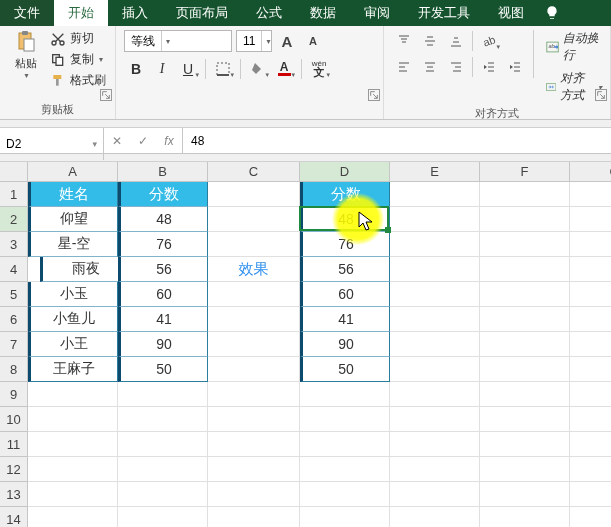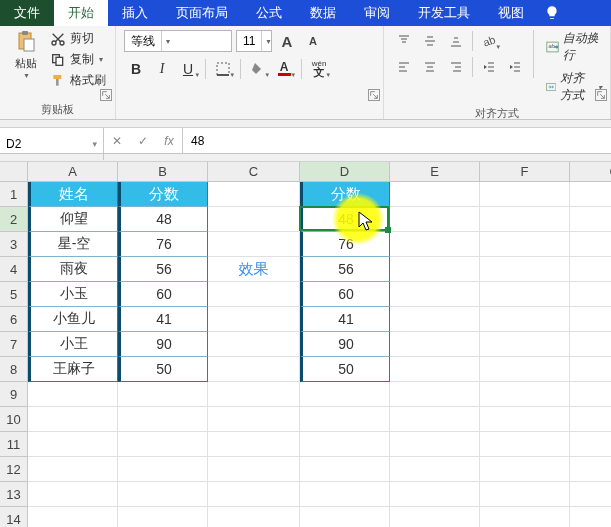--- a/index.html
+++ b/index.html
@@ -1,19 +1,19 @@
 <!DOCTYPE html>
 <html><head>
 <meta charset="utf-8">
 <style>
   * { box-sizing: border-box; }
   body { margin: 0; font-family: "Microsoft YaHei", sans-serif; font-size: 12px; background: #fff; width: 611px; height: 527px; overflow: hidden; }
 
   
-  .menu-bar { display: flex; background: #1d4ed8; color: #fff; height: 26px; align-items: stretch; }
+  .menu-bar { display: flex; background: #14532d; color: #fff; height: 26px; align-items: stretch; }
   .menu-item { padding: 5px 14px; cursor: pointer; display: flex; align-items: center; font-size: 13px;}
   .menu-item.file { background: #1d4f2e; }
   .menu-item.active { background: #fff; color: #2a6a3f; }
   .bulb { margin-left: 6px; color: #fff; display:flex; align-items:center; }
   .bulb svg { fill: #fff; }
 
   
   .ribbon { display: flex; border-bottom: 1px solid #c6c6c6; height: 94px; background: #f5f5f5; position:relative;}
   .rib-group { border-right: 1px solid #dcdcdc; padding: 4px 8px 0 8px; display: flex; flex-direction: column; justify-content: space-between; }
   .rib-label { text-align: center; font-size: 11px; color: #555; padding: 2px 0 2px; }
@@ -438,21 +438,21 @@
       <div class="cell " style="left: 362px; top: 325px; width: 90px; height: 25px;"></div>
       <div class="cell " style="left: 452px; top: 325px; width: 90px; height: 25px;"></div>
       <div class="cell " style="left: 542px; top: 325px; width: 90px; height: 25px;"></div>
       <div class="cell head-cell tab-border" style="left: 0px; top: 0px; width: 90px; height: 25px;">姓名</div>
       <div class="cell head-cell tab-border" style="left: 90px; top: 0px; width: 90px; height: 25px;">分数</div>
       <div class="cell head-cell tab-border" style="left: 272px; top: 0px; width: 90px; height: 25px;">分数</div>
       <div class="cell tab-border" style="left: 0px; top: 25px; width: 90px; height: 25px;">仰望</div>
       <div class="cell tab-border" style="left: 90px; top: 25px; width: 90px; height: 25px;">48</div>
       <div class="cell tab-border" style="left: 0px; top: 50px; width: 90px; height: 25px;">星-空</div>
       <div class="cell tab-border" style="left: 90px; top: 50px; width: 90px; height: 25px;">76</div>
-      <div class="cell tab-border" style="left: 0px; top: 75px; width: 90px; height: 25px;">雨夜</div>
+      <div class="cell tab-border" style="left: 12px; top: 75px; width: 90px; height: 25px;">雨夜</div>
       <div class="cell tab-border" style="left: 90px; top: 75px; width: 90px; height: 25px;">56</div>
       <div class="cell tab-border" style="left: 0px; top: 100px; width: 90px; height: 25px;">小玉</div>
       <div class="cell tab-border" style="left: 90px; top: 100px; width: 90px; height: 25px;">60</div>
       <div class="cell tab-border" style="left: 0px; top: 125px; width: 90px; height: 25px;">小鱼儿</div>
       <div class="cell tab-border" style="left: 90px; top: 125px; width: 90px; height: 25px;">41</div>
       <div class="cell tab-border" style="left: 0px; top: 150px; width: 90px; height: 25px;">小王</div>
       <div class="cell tab-border" style="left: 90px; top: 150px; width: 90px; height: 25px;">90</div>
       <div class="cell tab-border tab-bottom" style="left: 0px; top: 175px; width: 90px; height: 25px;">王麻子</div>
       <div class="cell tab-border tab-bottom" style="left: 90px; top: 175px; width: 90px; height: 25px;">50</div>
       <div class="cell effect" style="left: 180px; top: 75px; width: 92px; height: 25px;">效果</div>

